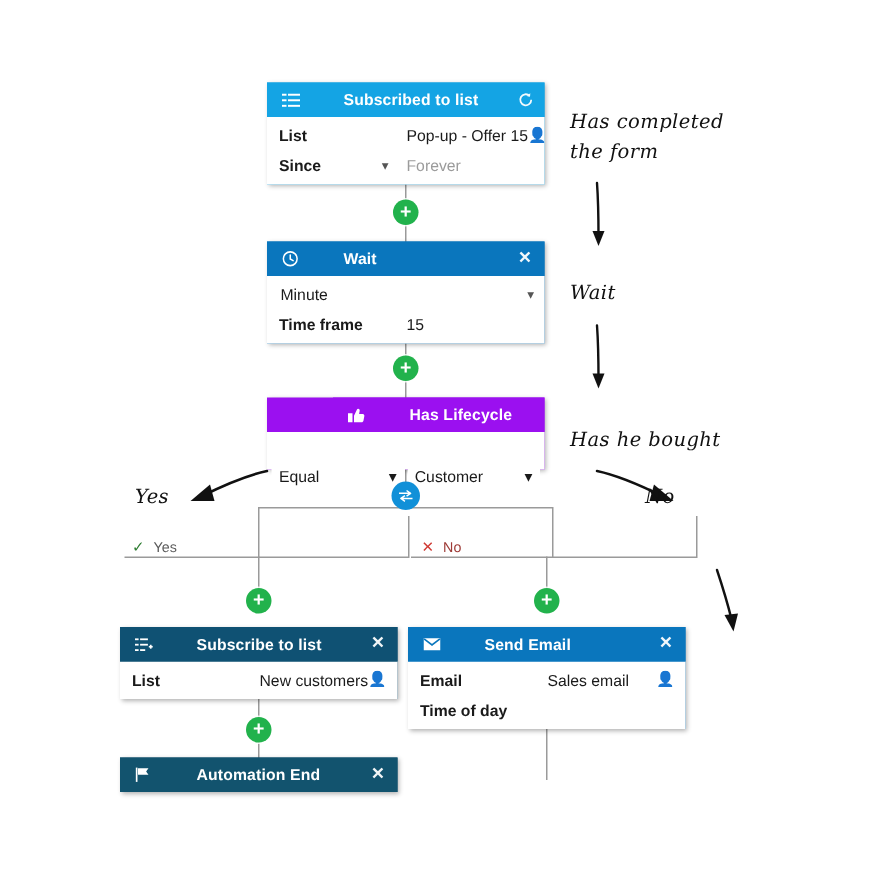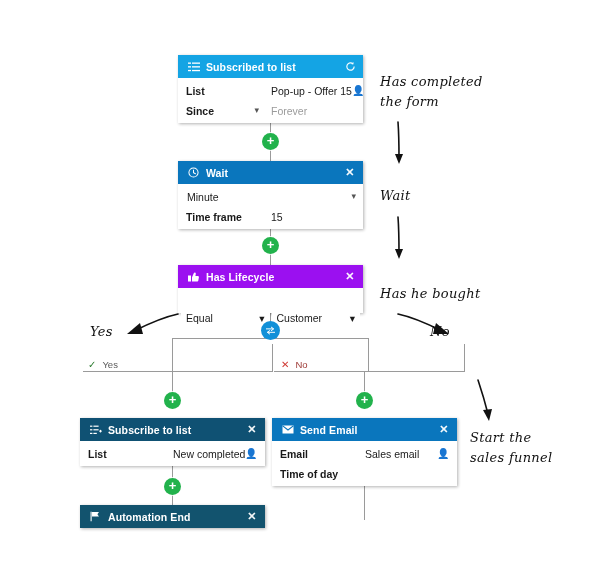--- a/index.html
+++ b/index.html
@@ -38,20 +38,21 @@
   .card-head {
     position: relative;
     height: 23px;
     display: flex;
     align-items: center;
     padding: 0 6px 0 9px;
     color: #ffffff;
     font-size: 10.5px;
     font-weight: bold;
     letter-spacing: .1px;
+    gap: 23px;
   }
   .card-head .hicon {
     width: 13px; height: 13px;
     margin-right: 6px;
     display: inline-flex;
     align-items: center;
     justify-content: center;
     flex: 0 0 auto;
   }
   .card-head .htitle { flex: 1 1 auto; white-space: nowrap; }
@@ -131,21 +132,21 @@
     height: 19px;
     margin-top: 17px;
   }
   .sel + .sel { margin-left: 2px; }
 
   
   .c-sky   .card-head { background: #14a4e4; }
   .c-sky   { background: #14a4e4; }
   .c-blue  .card-head { background: #0a76bd; }
   .c-blue  { background: #0a76bd; }
-  .c-purple .card-head { background: #9b10f0; }
+  .c-purple .card-head { background: #9b10f0; margin-left: 44px; }
   .c-purple { background: #9b10f0; }
   .c-dkblue .card-head { background: #0f5173; }
   .c-dkblue { background: #0f5173; }
   .c-dkblue2 .card-head { background: #12536e; }
   .c-dkblue2 { background: #12536e; }
 
   
   .plus {
     position: absolute;
     width: 17px; height: 17px;
@@ -363,21 +364,21 @@
           </g>
         </svg>
       </span>
       <span class="htitle">Subscribe to list</span>
       <span class="hbtn">✕</span>
     </div>
     <div class="card-body">
       <div class="row">
         <div class="cell-label" style="width:84px">List</div>
         <div class="cell-val">
-          <span>New completed</span>
+          <span>New customers</span>
           <span class="person">👤</span>
         </div>
       </div>
     </div>
   </div>
 
   <div class="plus" style="left:164px; top:478px;">+</div>
 
   <div class="card c-blue" style="left:272px; top:418px; width:185px;">
     <div class="card-head">
@@ -442,16 +443,14 @@
   <svg class="annot-arrow" style="left:396px; top:310px;" width="62" height="34" viewBox="0 0 62 34">
     <path d="M2 4 C16 7, 32 14, 46 21" fill="none" stroke="#111" stroke-width="1.7" stroke-linecap="round"></path>
     <path d="M40 13 L53 24 L37 24 Z" fill="#111"></path>
   </svg>
   <div class="hand" style="left:430px; top:322px;">No</div>
 
   <svg class="annot-arrow" style="left:474px; top:378px;" width="36" height="48" viewBox="0 0 36 48">
     <path d="M4 2 C8 14, 11 24, 14 36" fill="none" stroke="#111" stroke-width="1.6" stroke-linecap="round"></path>
     <path d="M9 32 L15 43 L18 31 Z" fill="#111"></path>
   </svg>
-  <div class="hand" style="left:470px; top:428px;">Start the
-sales funnel</div>
 
 </div>
 
 </body></html>

